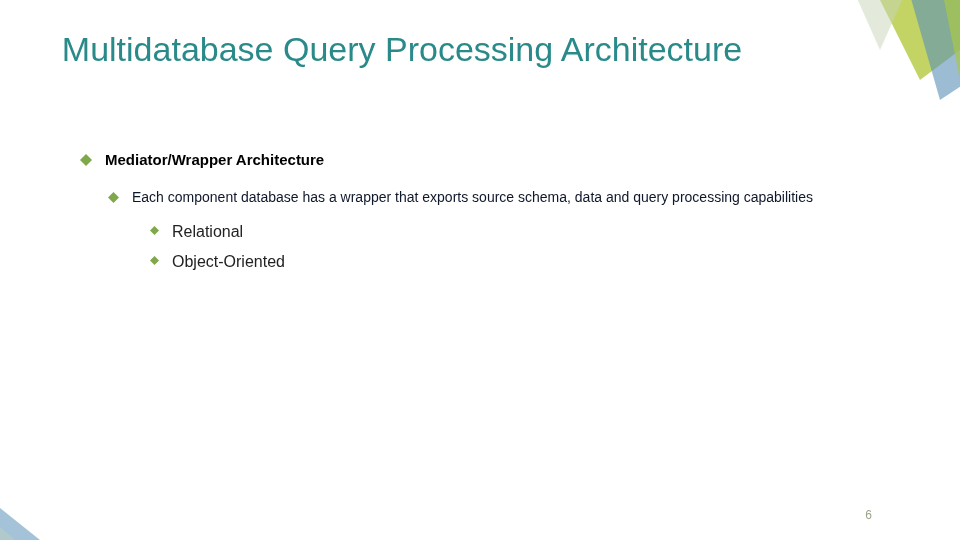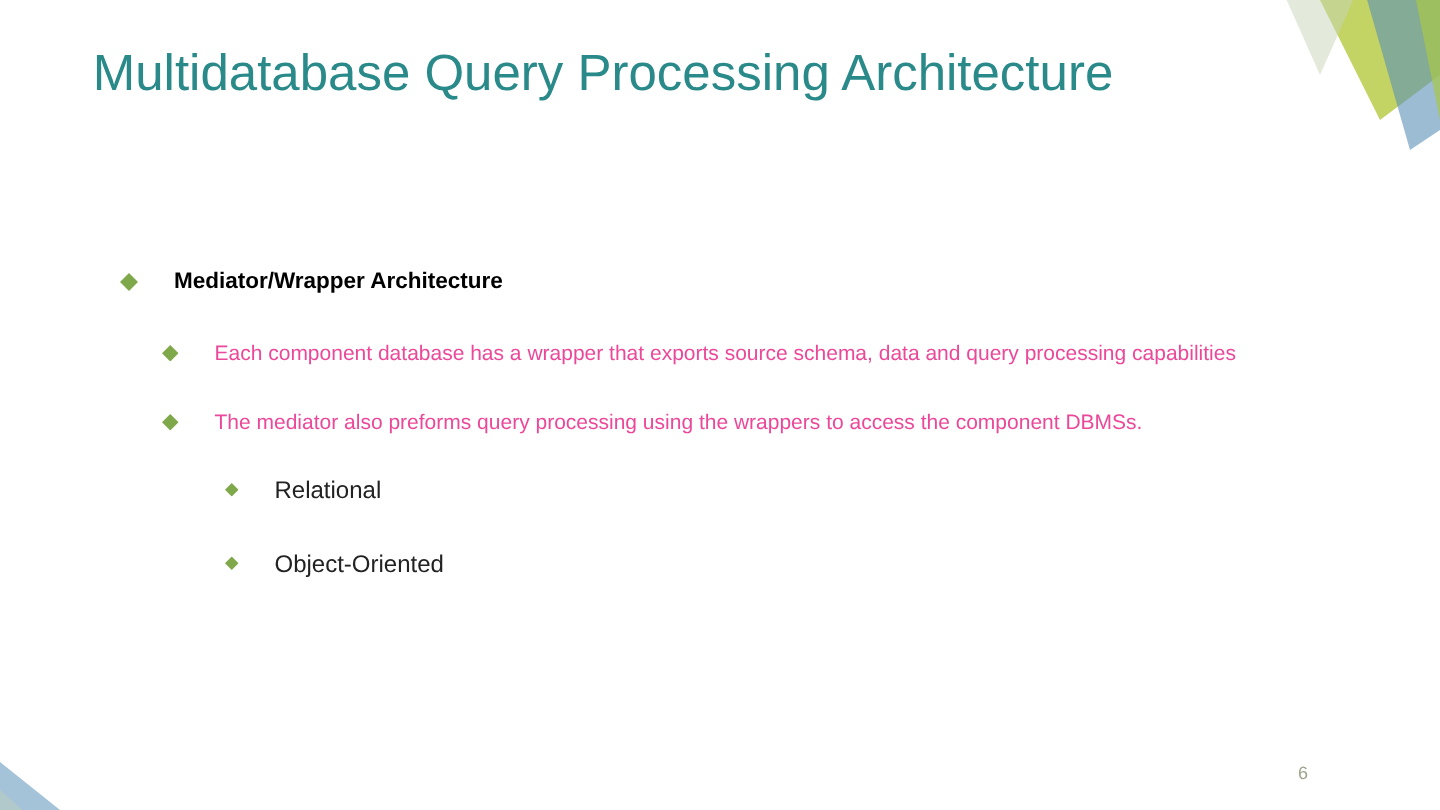--- a/index.html
+++ b/index.html
@@ -42,28 +42,27 @@
   .content {
     position: absolute;
     top: 150px;
     left: 80px;
     width: 810px;
     color: #333;
   }
   .bullet {
     display: flex;
     align-items: flex-start;
-    gap: 24px;
+    gap: 13px;
     margin-bottom: 12px;
     line-height: 1.3;
-    margin-top: 28px;
   }
   .bullet .arrow { flex: 0 0 auto; margin-top: 4px; }
   .lvl1 { font-size: 15px; font-weight: 700; color: #000; margin-bottom: 18px; }
-  .lvl2 { font-size: 14px; font-weight: 400; color: #ec4899; margin-left: 28px; margin-bottom: 16px; }
+  .lvl2 { font-size: 14px; font-weight: 400; color: #0f172a; margin-left: 28px; margin-bottom: 16px; }
   .lvl3 { font-size: 16px; font-weight: 400; color: #222; margin-left: 70px; margin-bottom: 10px; }
   .arrow svg { display: block; }
   .page-num {
     position: absolute;
     bottom: 18px;
     right: 88px;
     font-size: 12px;
     color: #9aa48b;
   }
 </style>
@@ -101,28 +100,20 @@
     <div class="bullet lvl2">
       <span class="arrow">
         <svg width="11" height="11" viewBox="0 0 12 12">
             <polygon points="6,0 12,6 6,12 0,6" fill="#7fa84a"></polygon>
           </svg>
       </span>
       <span>Each component database has a wrapper that exports source schema, data and query processing capabilities</span>
     </div>
 
 
-    <div class="bullet lvl2">
-      <span class="arrow">
-        <svg width="11" height="11" viewBox="0 0 12 12">
-            <polygon points="6,0 12,6 6,12 0,6" fill="#7fa84a"></polygon>
-          </svg>
-      </span>
-      <span>The mediator also preforms query processing using the wrappers to access the component DBMSs.</span>
-    </div>
 
 
     <div class="bullet lvl3">
       <span class="arrow">
         <svg width="9" height="9" viewBox="0 0 12 12">
             <polygon points="6,0 12,6 6,12 0,6" fill="#7fa84a"></polygon>
           </svg>
       </span>
       <span>Relational</span>
     </div>

